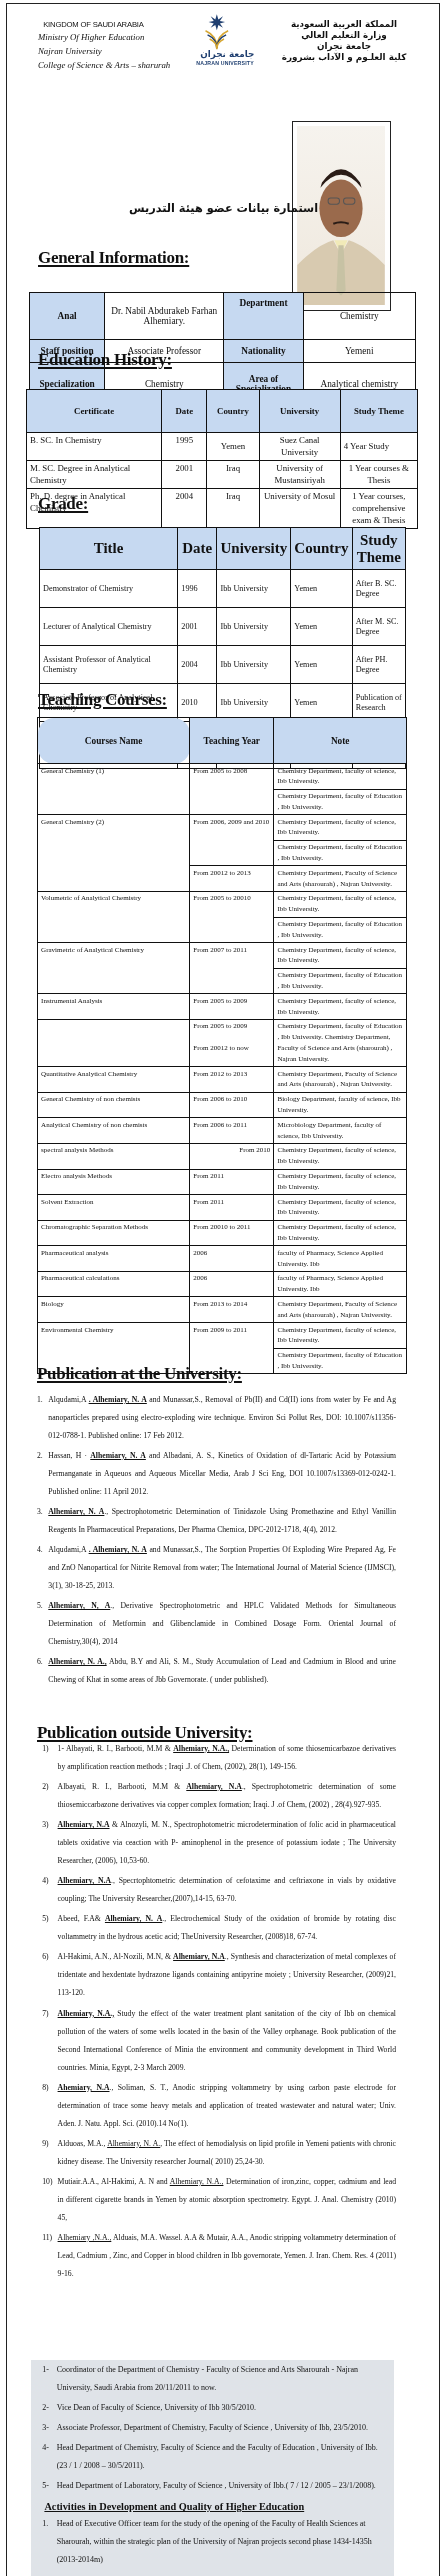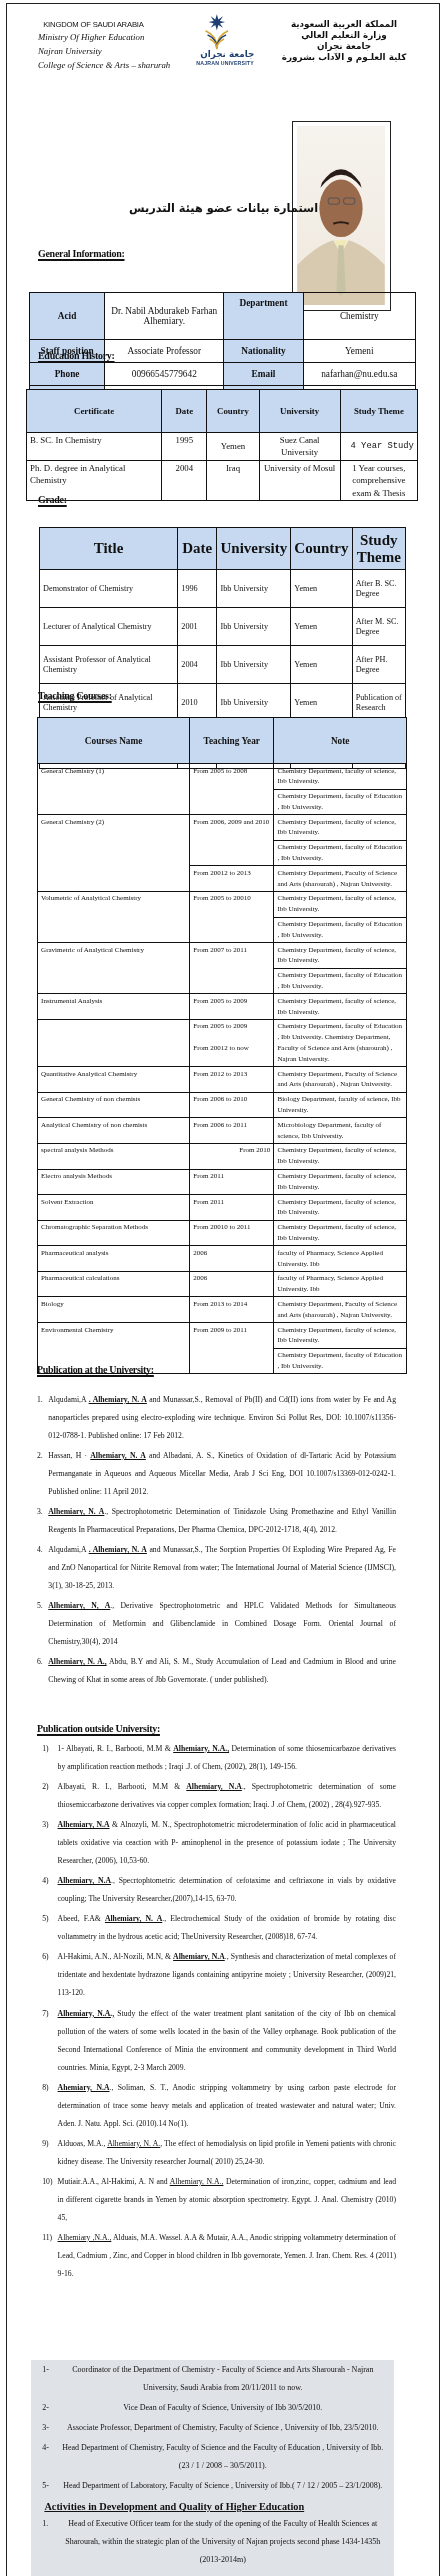--- a/index.html
+++ b/index.html
@@ -6,21 +6,21 @@
   body { width:447px; height:3021px; position:relative; font-family:"Liberation Serif", serif; color:#111; overflow:hidden; }
   .frame { position:absolute; left:6.2px; top:3.1px; width:432px; height:2751px; border-left:0.5px solid #222; border-right:0.5px solid #222; border-top:0.5px solid #222; }
   .hdr-left { position:absolute; left:38px; top:19.6px; font-size:8.2px; line-height:10.8px; }
   .hdr-left .l1 { font-family:"Liberation Sans", sans-serif; font-size:7.7px; letter-spacing:-0.2px; margin-bottom:2.1px; padding-left:5.2px; }
   .hdr-left .it { font-style:italic; font-size:8.8px; margin-bottom:3.1px; }
   .logo { position:absolute; left:187px; top:11.3px; width:72px; height:57px; }
   .hdr-right { position:absolute; right:36px; top:18.5px; text-align:center; font-family:"DejaVu Sans", sans-serif; font-weight:bold; font-size:8.8px; line-height:11.3px; direction:rtl; width:134px; }
   .photo { position:absolute; left:292px; top:121px; width:97px; height:188px; border:0.5px solid #222; background:#fff; }
   .photo-inner { position:absolute; left:4.1px; top:4.1px; right:5.2px; bottom:5.2px; background:linear-gradient(#f6f3ee,#efe8dd); overflow:hidden; }
   .ar-title { position:absolute; left:0; width:447px; top:202px; text-align:center; font-family:"DejaVu Sans", sans-serif; font-weight:bold; font-size:11.3px; direction:rtl; }
-  .sec { position:absolute; font-weight:bold; font-size:10px; text-decoration:underline; text-decoration-thickness:1.5px; text-underline-offset:1.5px; font-stretch:condensed; letter-spacing:-0.3px; }
+  .sec { position:absolute; font-weight:bold; font-size:17px; text-decoration:underline; text-decoration-thickness:1.5px; text-underline-offset:1.5px; font-stretch:condensed; letter-spacing:-0.3px; }
   table { border-collapse:collapse; position:absolute; font-size:8.2px; }
   td, th { border:0.5px solid #111; padding:1px 3.1px; }
   th { background:#c6d9f1; font-weight:bold; }
   .gi td.k { background:#c6d9f1; font-weight:bold; text-align:center; font-size:9.3px; }
   .gi td.v { text-align:center; font-size:9.3px; }
   .edu th { font-size:8.8px; height:40px; }
   .edu td { font-size:8.8px; vertical-align:top; line-height:12.4px; }
   .grade th { font-size:15px; height:39px; }
   .grade td { font-size:8.2px; line-height:9.3px; height:35px; }
   .tc th { font-size:9.3px; height:43px; }
@@ -31,21 +31,21 @@
   .pubs .txt { flex:1; }
   .pubs2 .num { flex:0 0 20.6px; text-align:left; padding-left:5.2px; box-sizing:border-box; }
   .au { font-weight:bold; text-decoration:underline; }
   .au-plain { text-decoration:underline; }
   .panel { position:absolute; left:31px; width:363px; background:#dfe3e8; }
   .bar { background:#243f60; color:#fff; font-weight:bold; font-size:10.3px; padding:3.1px 0 3.1px 11.3px; border-top:2.1px solid #5f7fa9; border-right:2.1px solid #5f7fa9; }
   .bar span { text-decoration:underline; }
   .plist { font-size:8px; line-height:18px; padding:0 5.2px 0 11.3px; }
   .plist .item { display:flex; }
   .plist .num { flex:0 0 14.4px; }
-  .plist .txt { flex:1;text-align:center; }
+  .plist .txt { flex:1; }
   .act-title { font-weight:bold; font-size:10.3px; text-decoration:underline; padding-left:13.4px; margin-top:4.1px; line-height:15.5px; }
 </style>
 </head>
 <body>
 
 <div class="frame"></div>
 
 <div class="hdr-left">
   <div class="l1">KINGDOM OF SAUDI ARABIA</div>
   <div class="it">Ministry Of Higher Education</div>
@@ -85,36 +85,30 @@
     </svg>
   </div>
 </div>
 
 <div class="ar-title">استمارة بيانات عضو هيئة التدريس</div>
 
 <div class="sec" style="left:38px;top:248px;">General Information:</div>
 <table class="gi" style="left:29px;top:292px;width:387px;">
   <tbody>
       <tr style="height:47px;">
-    <td class="k" style="width:68px;">Acid</td>
+    <td class="k" style="width:68px;">Anal</td>
     <td class="v" style="width:112px;">Dr. Nabil Abdurakeb Farhan Alhemiary.</td>
     <td class="k" style="width:72px;vertical-align:top;padding-top:5.2px;">Department</td>
     <td class="v">Chemistry</td>
   </tr>
   <tr style="height:23px;">
     <td class="k">Staff position</td>
     <td class="v">Associate Professor</td>
     <td class="k">Nationality</td>
     <td class="v">Yemeni</td>
-  </tr>
-  <tr style="height:23px;">
-    <td class="k">Phone</td>
-    <td class="v">00966545779642</td>
-    <td class="k">Email</td>
-    <td class="v">nafarhan@nu.edu.sa</td>
   </tr>
   <tr style="height:42px;">
     <td class="k">Specialization</td>
     <td class="v">Chemistry</td>
     <td class="k">Area of Specialization</td>
     <td class="v">Analytical chemistry</td>
   </tr>
 </tbody>
   </table>
 
@@ -128,21 +122,28 @@
     <th style="width:74px;">University</th>
     <th>Study Theme</th>
   </tr>
     </thead>
   <tbody id="edu-body">
       <tr style="height: 26px;">
         <td>B. SC. In Chemistry</td>
         <td style="text-align: center;">1995</td>
         <td style="text-align: center; vertical-align: middle;">Yemen</td>
         <td style="text-align: center;">Suez Canal University</td>
-        <td style="text-align: right; vertical-align: middle; font-family: Liberation Mono, monospace;">4 Year Study</td>
+        <td style="text-align: left; vertical-align: middle;">4 Year Study</td>
+      </tr>
+      <tr style="height: 26px;">
+        <td>M. SC. Degree in Analytical Chemistry</td>
+        <td style="text-align: center;">2001</td>
+        <td style="text-align: center;">Iraq</td>
+        <td style="text-align: center;">University of Mustansiriyah</td>
+        <td style="text-align: center;">1 Year courses &amp; Thesis</td>
       </tr>
       <tr style="height: 38px;">
         <td>Ph. D. degree in Analytical Chemistry</td>
         <td style="text-align: center;">2004</td>
         <td style="text-align: center;">Iraq</td>
         <td style="text-align: center; margin-left: 32px;">University of Mosul</td>
         <td style="text-align: center;">1 Year courses, comprehensive exam &amp; Thesis</td>
       </tr>
     </tbody>
 </table>
@@ -194,21 +195,21 @@
         <td>Kingdom of Saudi Arabia</td>
         <td>By contract</td>
       </tr>
     </tbody>
 </table>
 
 <div class="sec" style="left:38px;top:690px;">Teaching Courses:</div>
 <table class="tc" style="left:37px;top:717px;width:370px;">
   <thead>
       <tr>
-    <th style="width:145px;">Courses Name</th>
+    <th style="width:145px;border-radius:16px;">Courses Name</th>
     <th style="width:77px;">Teaching Year</th>
     <th>Note</th>
   </tr>
     </thead>
   <tbody id="tc-body">
       <tr>
         <td rowspan="2">General Chemistry (1)</td>
         <td rowspan="2" style="white-space: pre-line;">From 2005 to 2008</td>
         <td>Chemistry Department, faculty of science, Ibb University.</td>
       </tr>

